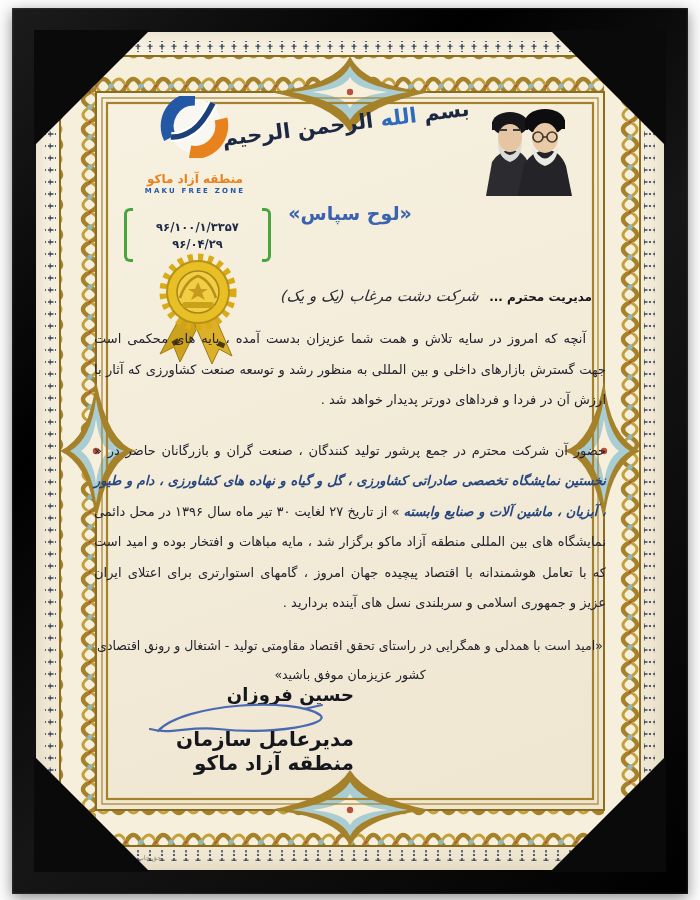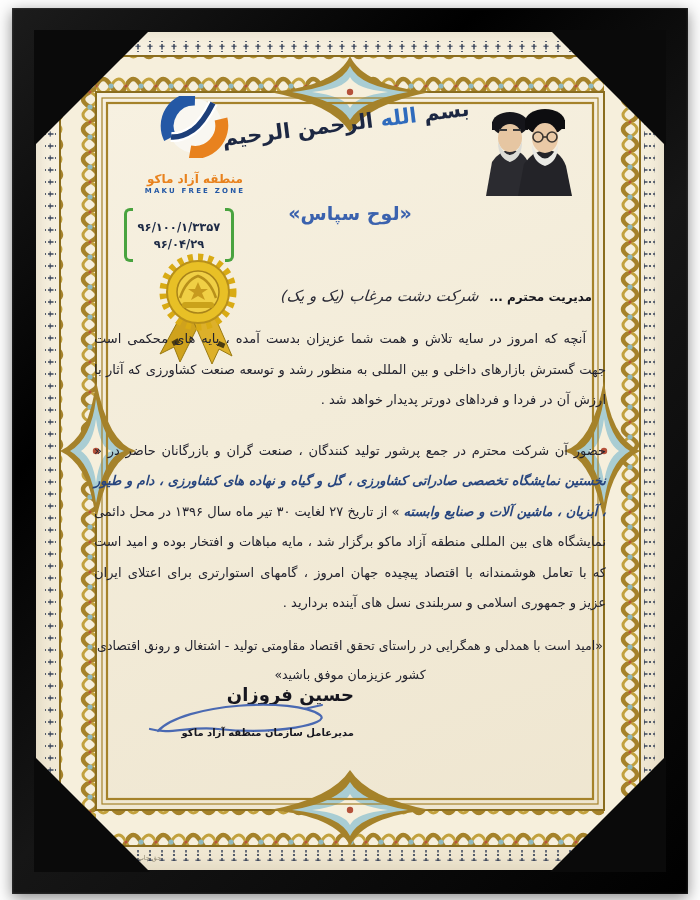--- a/index.html
+++ b/index.html
@@ -42,21 +42,21 @@
   .bismillah .allah { color:#2f6bbd; }
 
   .portraits { position:absolute; left:438px; top:68px; width:112px; height:96px; z-index:3; }
 
   
   .cert-title {
     position:absolute; left:0; right:0; top:170px; text-align:center;
     color:#3b62ae; font-size:19px; font-weight:bold; z-index:3;
   }
   .refbox {
-    position:absolute; left:88px; top:176px; width:110px; height:54px;
+    position:absolute; left:88px; top:176px; width:147px; height:54px;
     display:flex; align-items:stretch; z-index:3;
   }
   .bracket { width:9px; }
   .bracket.r { border-right:3px solid #49a33f; border-top:3px solid #49a33f; border-bottom:3px solid #49a33f; border-radius:0 6px 6px 0; }
   .bracket.l { border-left:3px solid #49a33f; border-top:3px solid #49a33f; border-bottom:3px solid #49a33f; border-radius:6px 0 0 6px; }
   .refnums { flex:1; display:flex; flex-direction:column; justify-content:center; gap:3px; text-align:center; }
   .refnums div { direction:ltr; font-size:11.5px; font-weight:bold; color:#1d2a45; }
 
   .medal { position:absolute; left:92px; top:220px; width:140px; height:112px; z-index:3; }
 
@@ -74,21 +74,21 @@
   }
   .body-text p.p1 { text-indent:20px; margin-bottom:20px; }
   .body-text p.p2 { margin-bottom:12px; }
   .seg-blue { color:#27457e; font-weight:bold;font-style:italic; }
   .closing { text-align:center; font-size:12.5px; color:#23232e; margin-top:6px; }
 
   
   .signature { position:absolute; left:68px; top:652px; width:250px; z-index:3; }
   .signature .name { font-size:18px; font-weight:bold; color:#16161f; }
   .sig-svg { margin-top:-10px; margin-bottom:-24px; }
-  .signature .role { font-size:10px; font-weight:bold; color:#16161f; }
+  .signature .role { font-size:20px; font-weight:bold; color:#16161f; }
 
   
   .foot { position:absolute; bottom:8px; font-size:6.5px; color:#8e8670; z-index:2; }
   .foot.l { left:58px; }
   .foot.r { right:58px; color:#b0764f; }
 </style>
 </head>
 <body>
 
 <div class="photo">

